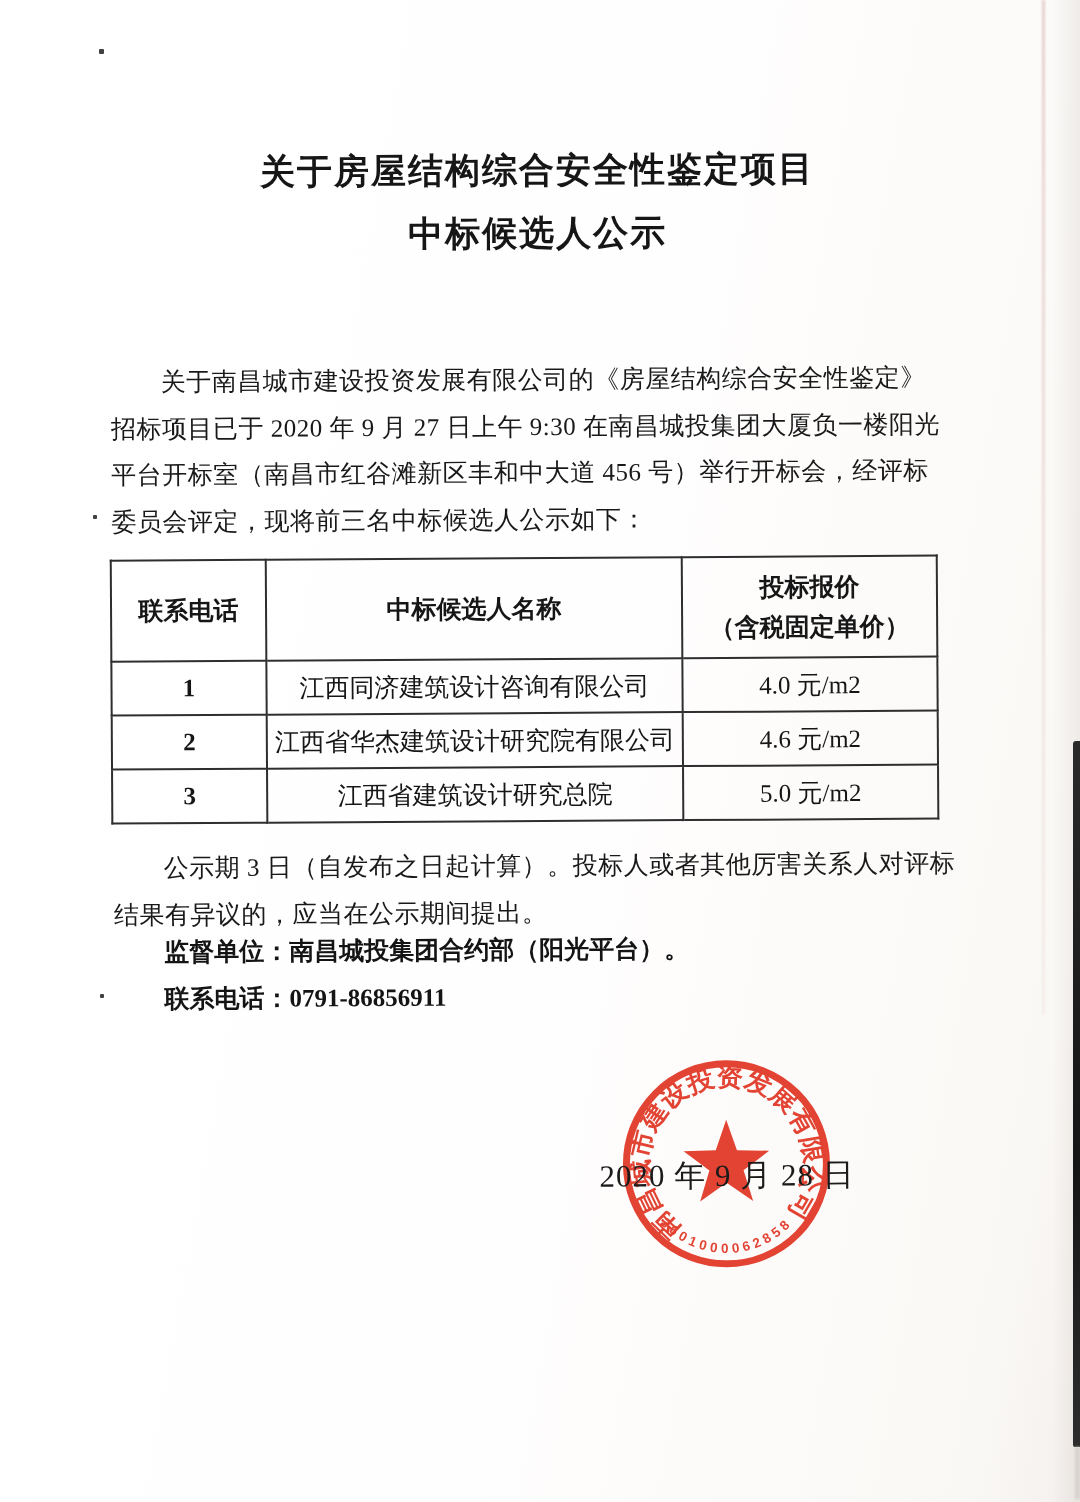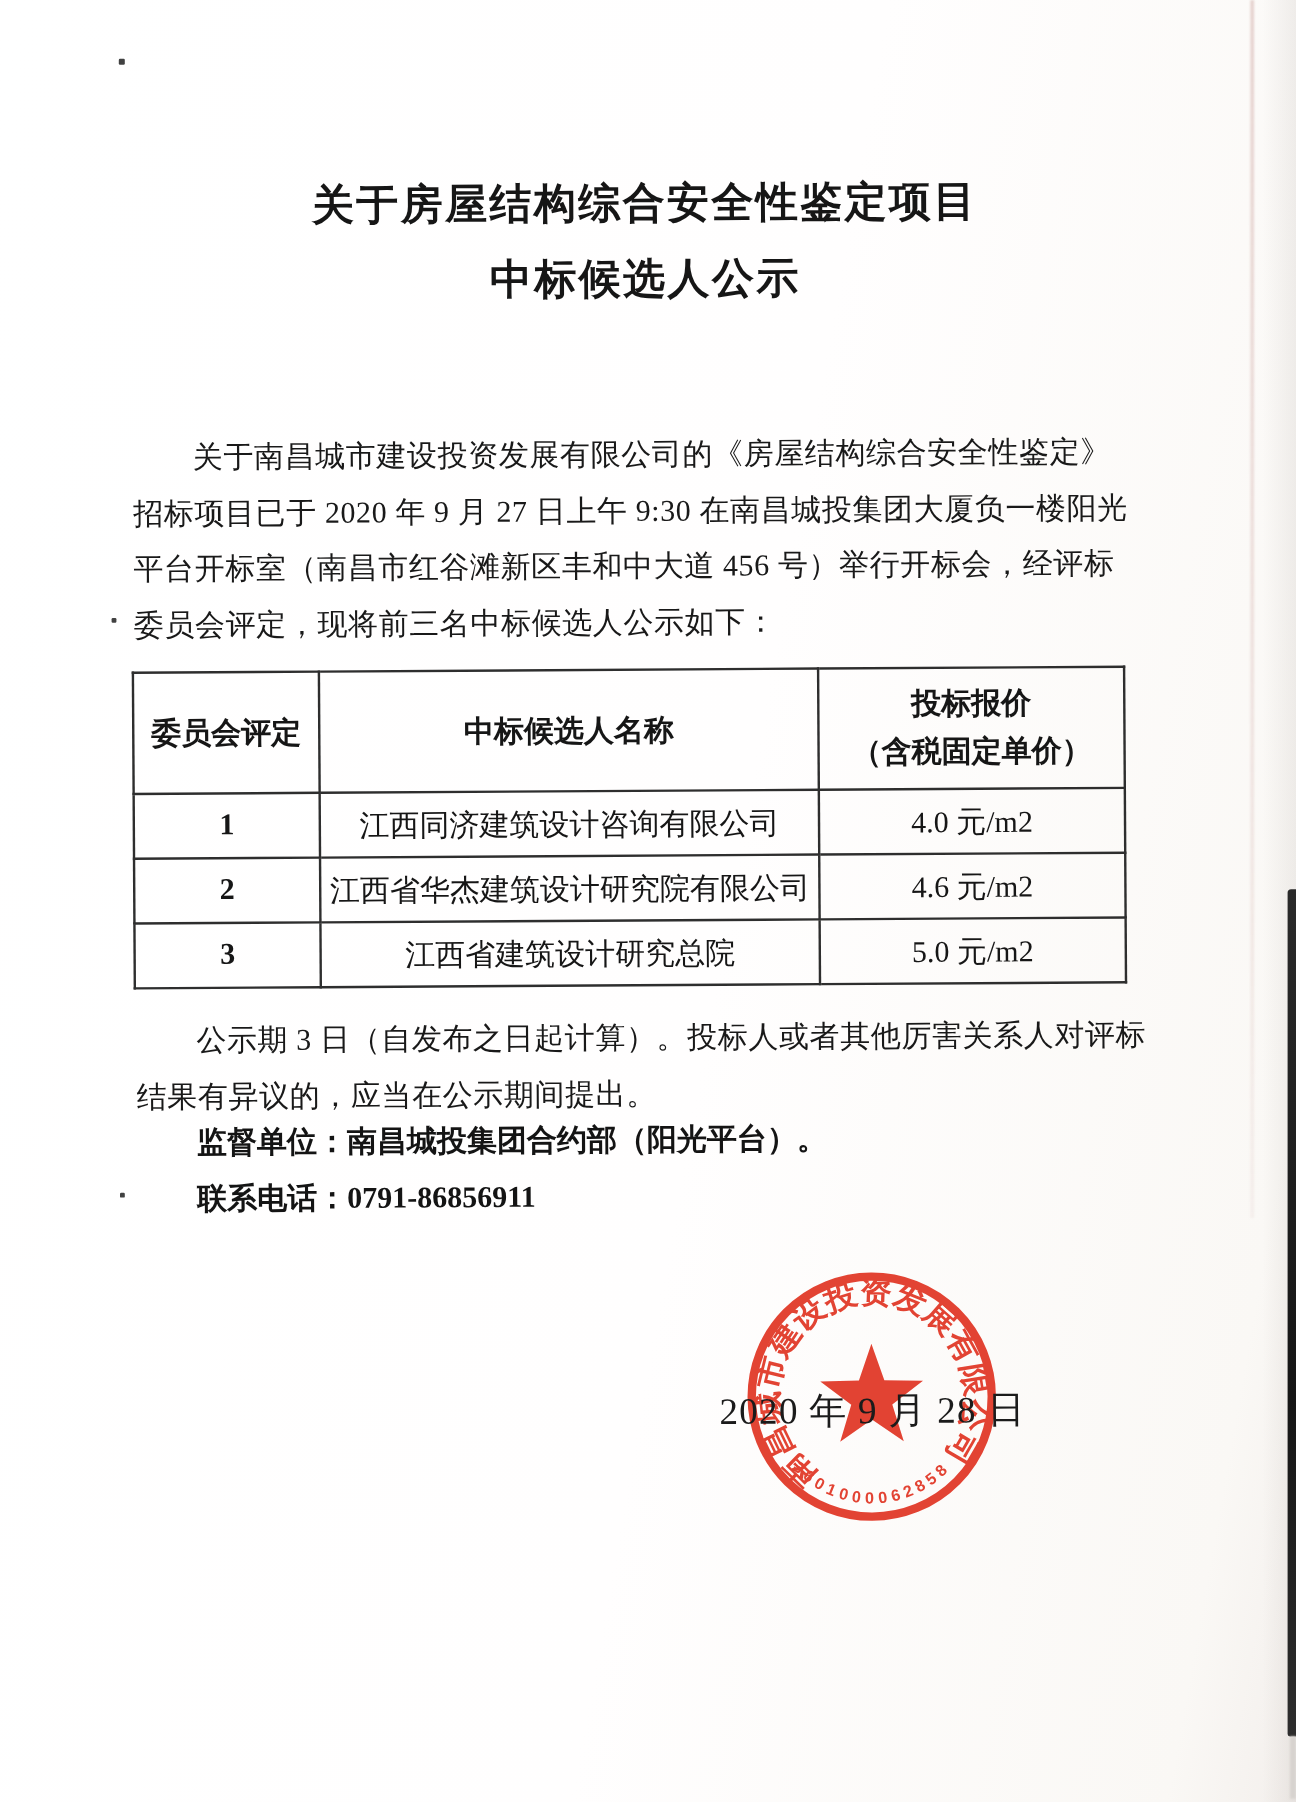--- a/index.html
+++ b/index.html
@@ -117,21 +117,21 @@
   </div>
 
   <table class="bid-table">
     <colgroup>
         <col class="c1">
         <col class="c2">
         <col class="c3">
       </colgroup>
     <tbody>
         <tr>
-      <th>委员会评定</th>
+      <th>联系电话</th>
       <th>中标候选人名称</th>
       <th>
         <div class="price-head">投标报价</div>
         <div class="price-head">（含税固定单价）</div>
       </th>
     </tr>
     <tr>
       <td class="rank-cell">1</td>
       <td>江西同济建筑设计咨询有限公司</td>
       <td>4.0 元/m2</td>

